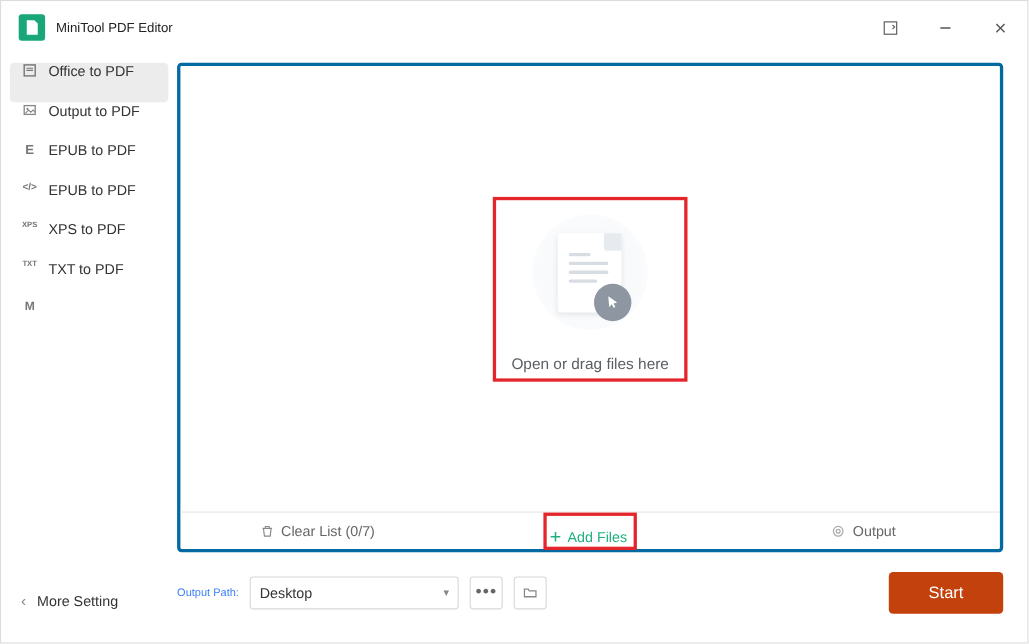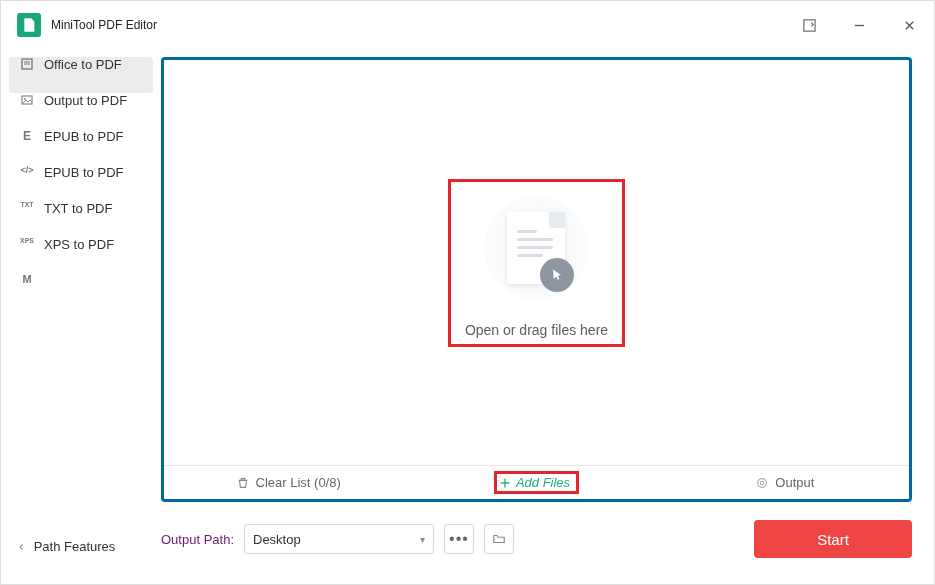--- a/index.html
+++ b/index.html
@@ -35,30 +35,30 @@
   .file-ill .lines span { display:block; height:3px; background:#d8dde3; margin-bottom:5px; border-radius:2px; }
   .file-ill .lines span:nth-child(1){width:55%;}
   .file-ill .lines span:nth-child(4){width:70%;}
   .file-ill .cursor { position:absolute; bottom:16px; right:22px; width:34px; height:34px; border-radius:50%; background:#8e97a1; display:flex; align-items:center; justify-content:center; }
   .drop-text { margin-top:14px; font-size:14px; color:#5a5f63; }
 
   
   .toolbar { height: 34px; border-top: 1px solid #e5e5e5; display: flex; }
   .tool-seg { flex: 1; display: flex; align-items: center; justify-content: center; gap: 6px; font-size: 13px; color: #666; cursor: pointer; }
   .tool-seg.add { color: #1fb07d; position: relative; }
-  .add-box { border: 3px solid #e4262c; padding: 1px 6px 1px 1px; display: flex; align-items: center; gap:4px;font-style:italic; }
+  .add-box { border: 3px solid #e4262c; padding: 12px 6px 1px 1px; display: flex; align-items: center; gap:4px; }
   .tool-seg svg { width: 14px; height: 14px; }
 
   
   .footer { height: 60px; display: flex; align-items: center; gap: 10px; padding-top: 14px; }
-  .output-label { font-size: 13px; color: #701a75; }
+  .output-label { font-size: 10px; color: #3b82f6; }
   .path-select { width: 190px; height: 30px; border: 1px solid #d8d8d8; border-radius: 3px; display: flex; align-items: center; padding: 0 8px; font-size: 13px; color: #333; background: #fff; cursor: pointer; justify-content: space-between; }
   .path-caret { margin-left: auto; color: #888; font-size: 10px; }
   .icon-btn { width: 30px; height: 30px; border: 1px solid #d8d8d8; border-radius: 3px; display: flex; align-items: center; justify-content: center; cursor: pointer; color:#666; }
-  .start-btn { margin-left: auto; width: 158px; height: 38px; background: #ef4444; color: #fff; border: none; border-radius: 4px; font-size: 15px; cursor: pointer; }
+  .start-btn { margin-left: auto; width: 104px; height: 38px; background: #c2410c; color: #fff; border: none; border-radius: 4px; font-size: 15px; cursor: pointer; }
 </style>
 </head>
 <body>
 
 <div class="window">
 
   <div class="titlebar">
     <div class="logo">
       <svg viewBox="0 0 24 24" width="16" height="16">
           <path fill="#fff" d="M6 3h9l4 4v14H6z M6 3v18" stroke="#fff" stroke-width="2"></path>
@@ -112,34 +112,34 @@
       </div>
       <div class="side-item">
         <span class="side-icon" style="font-size:12px;">E</span>
         <span>EPUB to PDF</span>
       </div>
       <div class="side-item">
         <span class="side-icon">&lt;/&gt;</span>
         <span>EPUB to PDF</span>
       </div>
       <div class="side-item">
+        <span class="side-icon" style="font-size:7px;">XPS</span>
+        <span>XPS to PDF</span>
+      </div>
+      <div class="side-item">
         <span class="side-icon" style="font-size:7px;">TXT</span>
         <span>TXT to PDF</span>
       </div>
       <div class="side-item">
-        <span class="side-icon" style="font-size:7px;">XPS</span>
-        <span>XPS to PDF</span>
-      </div>
-      <div class="side-item">
         <span class="side-icon" style="font-size:11px;">M</span>
       </div>
 
       <div class="more-features">
         <span style="color:#888;font-size:14px;">‹</span>
-        <span>Path Features</span>
+        <span>More Setting</span>
       </div>
     </div>
 
     <div class="main">
       <div class="panel">
         <div class="drop-area">
           <div class="drop-inner">
             <div class="file-ill">
               <div class="circle-bg"></div>
               <div class="page">
@@ -157,21 +157,21 @@
               </div>
             </div>
             <div class="drop-text">Open or drag files here</div>
           </div>
         </div>
         <div class="toolbar">
           <div class="tool-seg">
             <svg viewBox="0 0 16 16">
                 <path d="M4 5h8l-1 8H5z M3 5h10 M6 3h4v2H6z" fill="none" stroke="#888" stroke-width="1.2"></path>
               </svg>
-            <span>Clear List (0/8)</span>
+            <span>Clear List (0/7)</span>
           </div>
           <div class="tool-seg add">
             <div class="add-box">
               <svg viewBox="0 0 16 16">
                   <line x1="8" y1="3" x2="8" y2="13" stroke="#1fb07d" stroke-width="1.6"></line>
                   <line x1="3" y1="8" x2="13" y2="8" stroke="#1fb07d" stroke-width="1.6"></line>
                 </svg>
               <span>Add Files</span>
             </div>
           </div>

